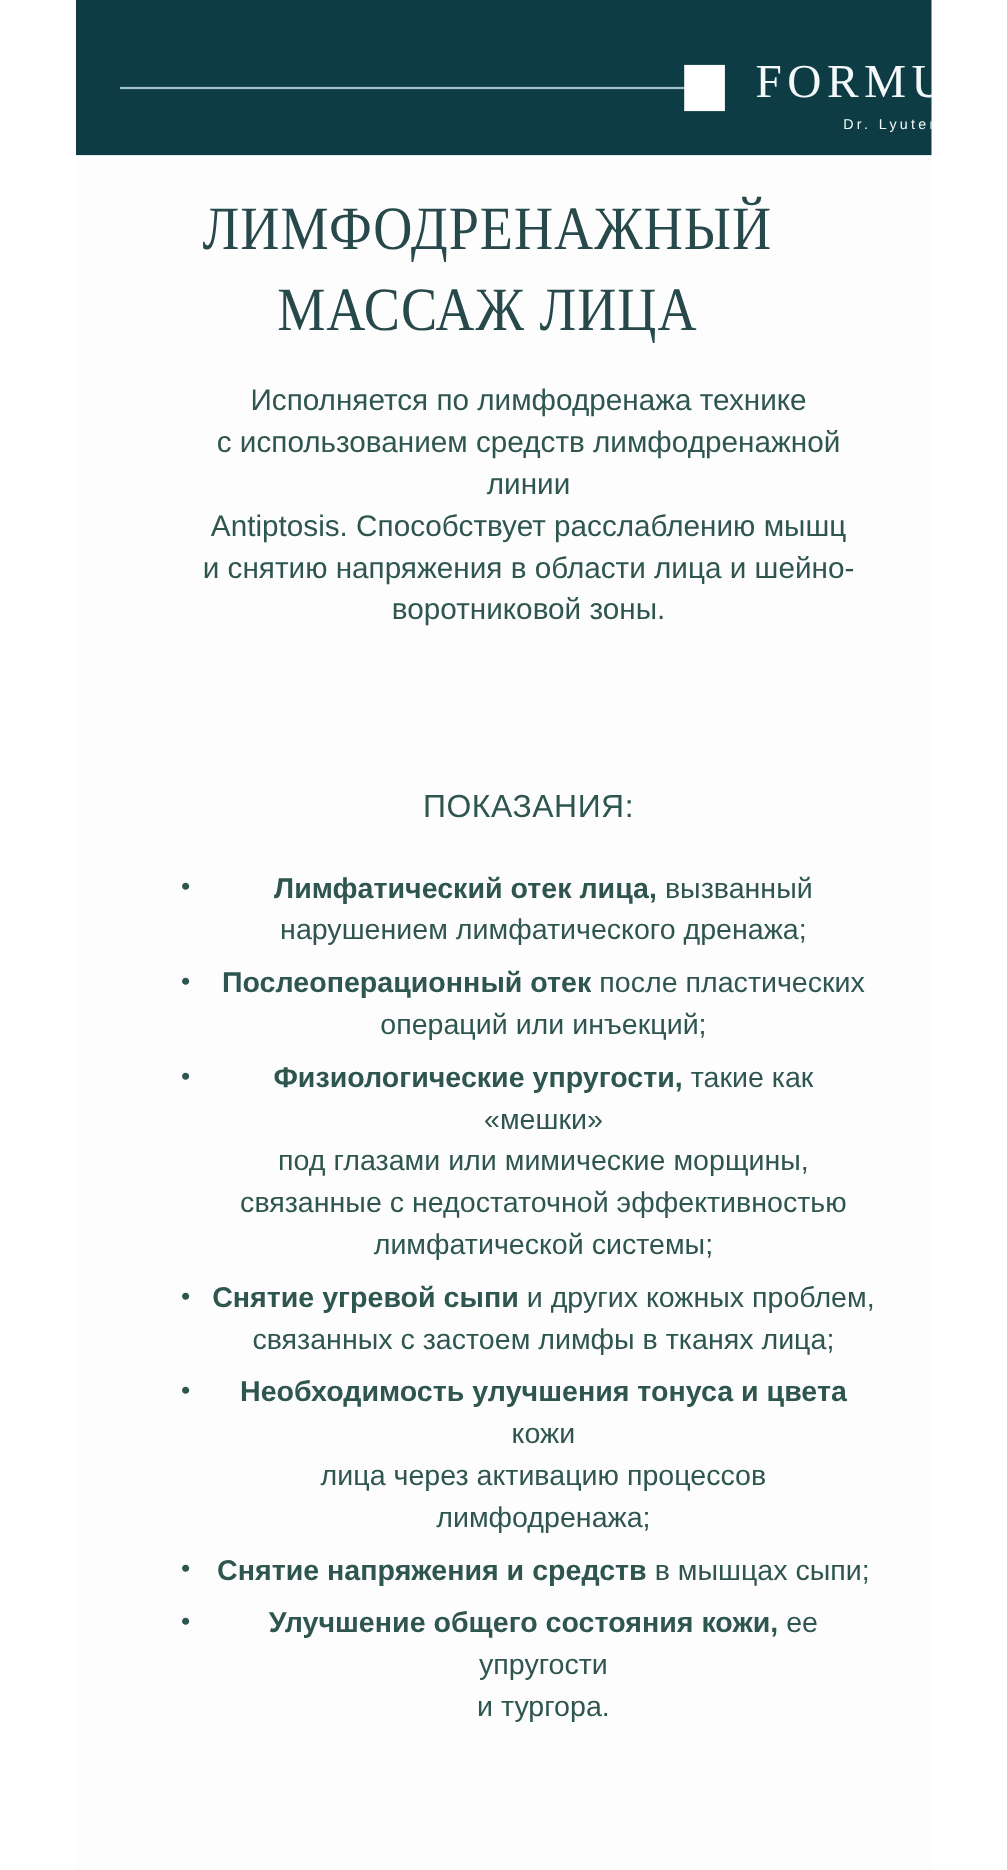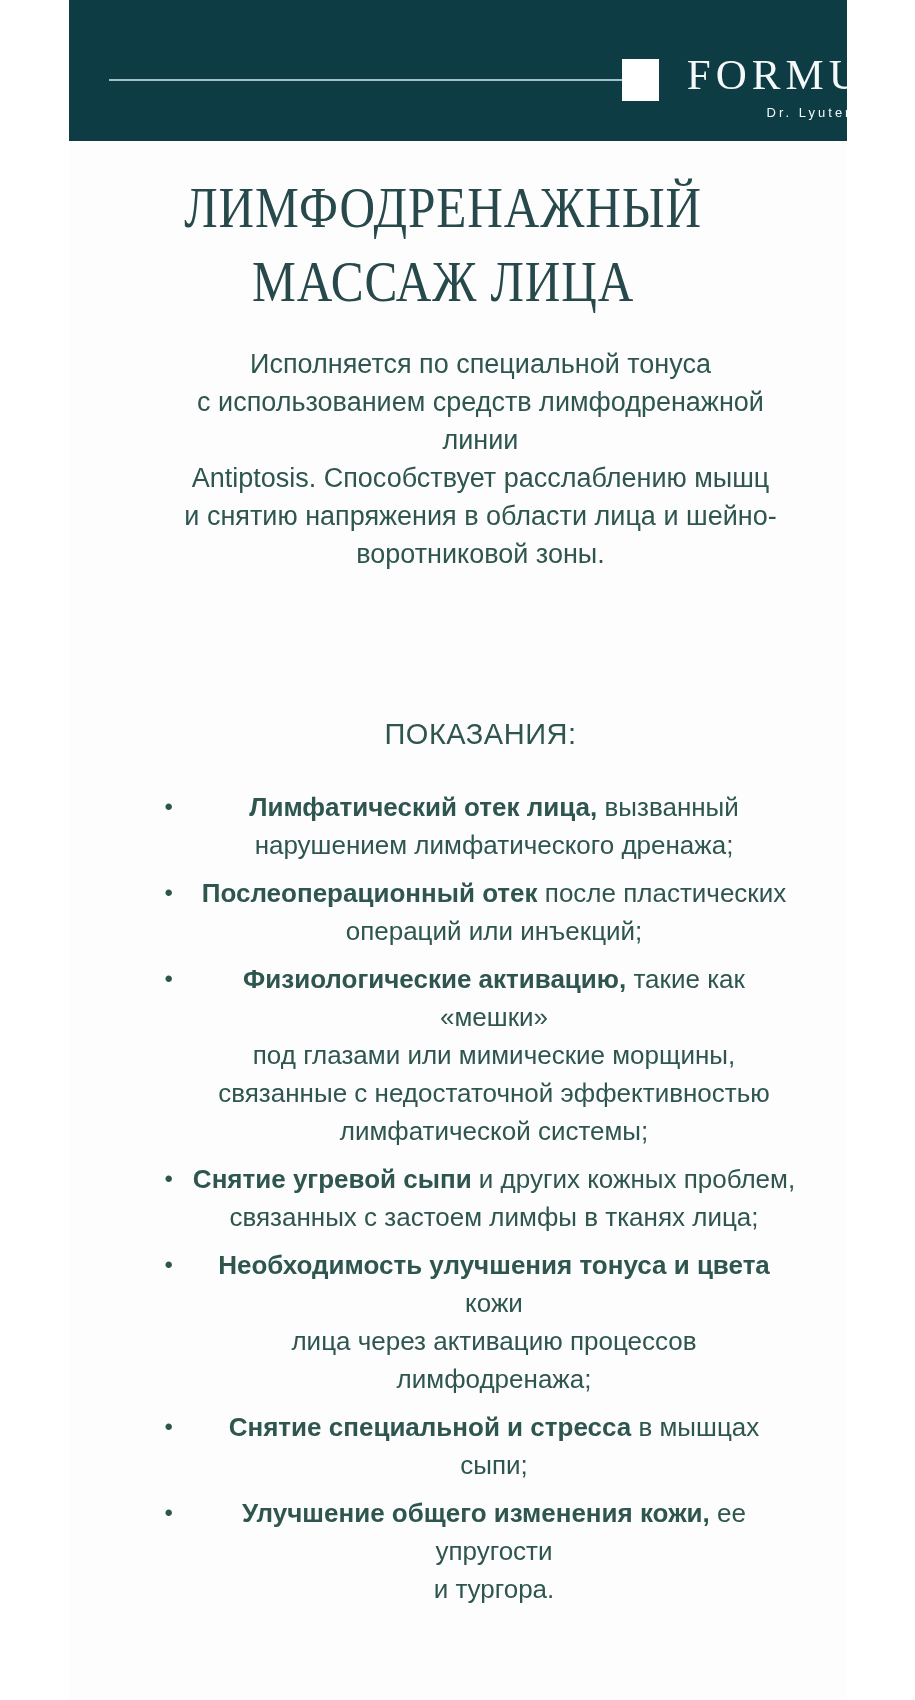--- a/index.html
+++ b/index.html
@@ -131,41 +131,41 @@
     </div>
   </header>
 
   <main class="content">
 
     <h1 class="title">
       <span>ЛИМФОДРЕНАЖНЫЙ</span>
       <span>МАССАЖ ЛИЦА</span>
     </h1>
 
-    <p class="intro">Исполняется по специальной тонуса
+    <p class="intro">Исполняется по лимфодренажа технике
 с использованием средств лимфодренажной линии
 Antiptosis. Способствует расслаблению мышц
 и снятию напряжения в области лица и шейно-
 воротниковой зоны.</p>
 
     <h2 class="section-heading">ПОКАЗАНИЯ:</h2>
 
     <ul class="indications">
       <li><span class="b">Лимфатический отек лица,</span><span> вызванный
 нарушением лимфатического дренажа;</span></li>
       <li><span class="b">Послеоперационный отек</span><span> после пластических
 операций или инъекций;</span></li>
-      <li><span class="b">Физиологические активацию,</span><span> такие как «мешки»
+      <li><span class="b">Физиологические упругости,</span><span> такие как «мешки»
 под глазами или мимические морщины,
 связанные с недостаточной эффективностью
 лимфатической системы;</span></li>
       <li><span class="b">Снятие угревой сыпи</span><span> и других кожных проблем,
 связанных с застоем лимфы в тканях лица;</span></li>
       <li><span class="b">Необходимость улучшения тонуса и цвета</span><span> кожи
 лица через активацию процессов
 лимфодренажа;</span></li>
-      <li><span class="b">Снятие специальной и стресса</span><span> в мышцах сыпи;</span></li>
-      <li><span class="b">Улучшение общего изменения кожи,</span><span> ее упругости
+      <li><span class="b">Снятие напряжения и средств</span><span> в мышцах сыпи;</span></li>
+      <li><span class="b">Улучшение общего состояния кожи,</span><span> ее упругости
 и тургора.</span></li>
     </ul>
 
   </main>
 </div>
 
 </body></html>

